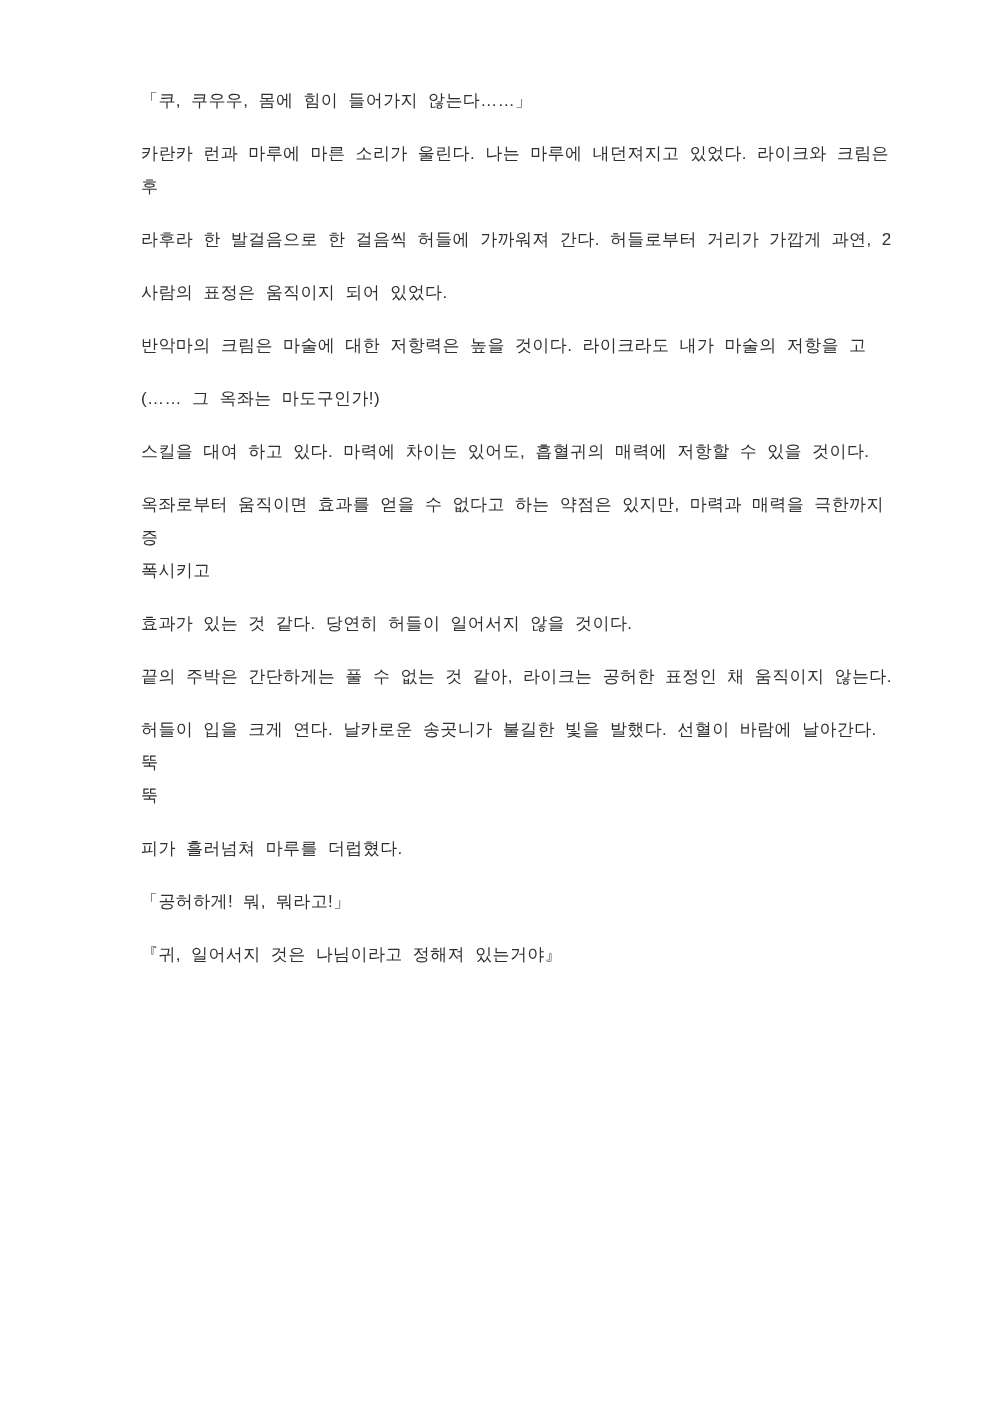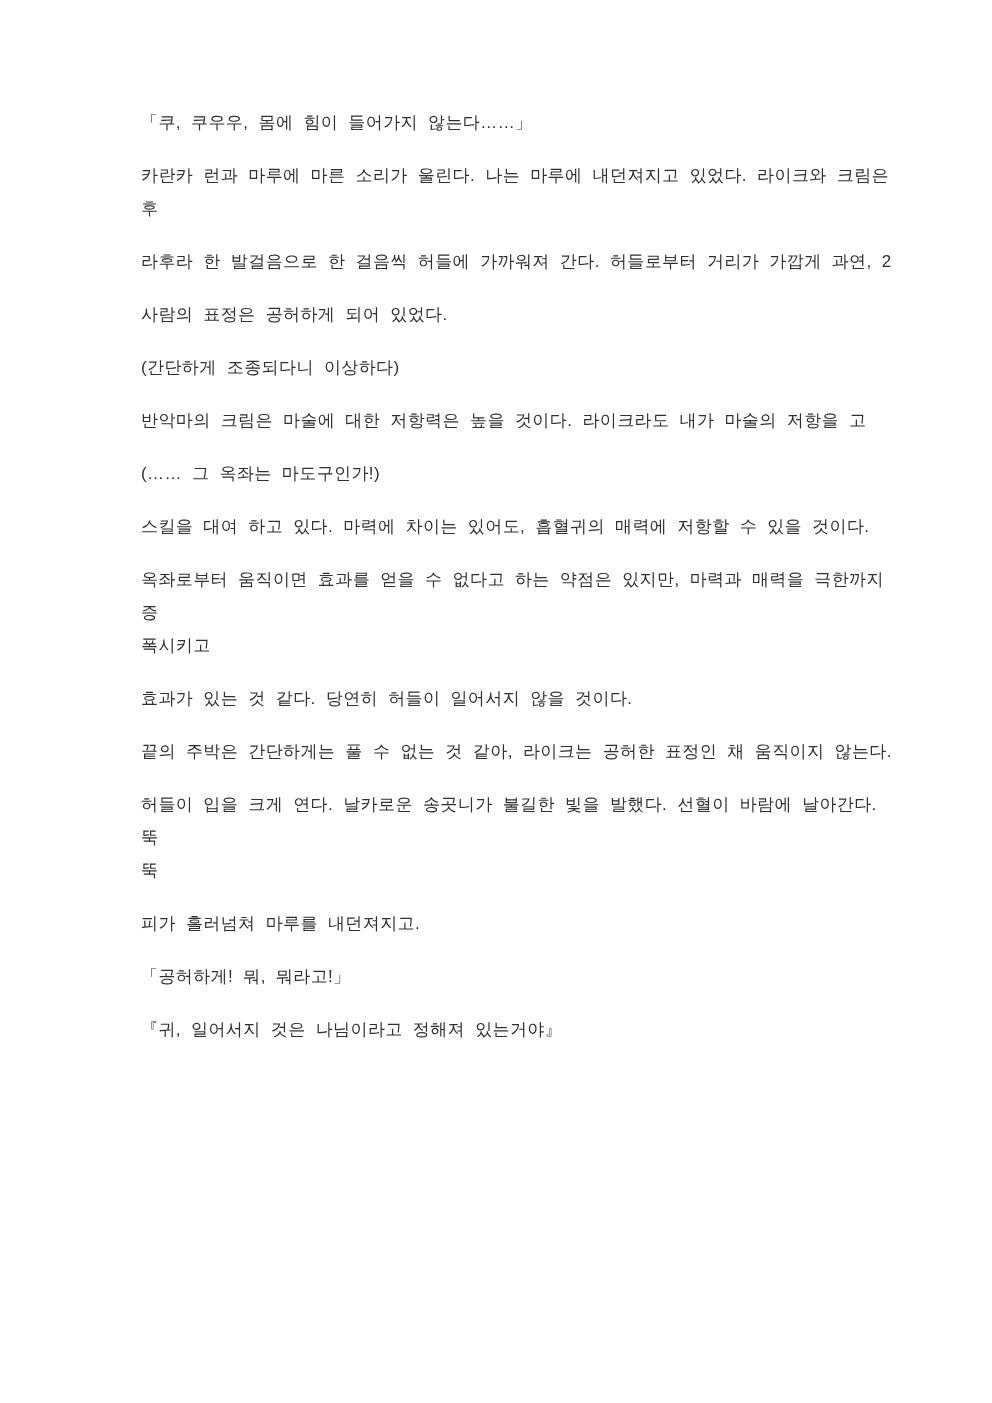--- a/index.html
+++ b/index.html
@@ -9,48 +9,47 @@
   }
   body {
     width: 992px;
     height: 1403px;
     overflow: hidden;
     font-family: "Liberation Sans", sans-serif;
   }
   .doc {
     box-sizing: border-box;
     width: 992px;
-    padding: 106px 100px 0 141px;
+    padding: 84px 100px 0 141px;
     color: #2f2f2f;
     font-size: 17px;
   }
   .doc p {
     margin: 0 0 20px 0;
     line-height: 33px;
     white-space: pre-line;      
     word-spacing: 5px;          
     letter-spacing: 0.4px;
     text-align: left;
   }
 </style>
 </head>
 <body>
 
 <div class="doc">
   <p>「쿠, 쿠우우, 몸에 힘이 들어가지 않는다……」</p>
   <p>카란카 런과 마루에 마른 소리가 울린다. 나는 마루에 내던져지고 있었다. 라이크와 크림은
 후</p>
   <p>라후라 한 발걸음으로 한 걸음씩 허들에 가까워져 간다. 허들로부터 거리가 가깝게 과연, 2</p>
-  <p>사람의 표정은 공허하게 되어 있었다.</p>
-  <p>(간단하게 조종되다니 이상하다)</p>
+  <p>사람의 표정은 움직이지 되어 있었다.</p>
   <p>반악마의 크림은 마술에 대한 저항력은 높을 것이다. 라이크라도 내가 마술의 저항을 고</p>
   <p>(…… 그 옥좌는 마도구인가!)</p>
   <p>스킬을 대여 하고 있다. 마력에 차이는 있어도, 흡혈귀의 매력에 저항할 수 있을 것이다.</p>
   <p>옥좌로부터 움직이면 효과를 얻을 수 없다고 하는 약점은 있지만, 마력과 매력을 극한까지 증
 폭시키고</p>
   <p>효과가 있는 것 같다. 당연히 허들이 일어서지 않을 것이다.</p>
   <p>끝의 주박은 간단하게는 풀 수 없는 것 같아, 라이크는 공허한 표정인 채 움직이지 않는다.</p>
   <p>허들이 입을 크게 연다. 날카로운 송곳니가 불길한 빛을 발했다. 선혈이 바람에 날아간다. 뚝
 뚝</p>
-  <p>피가 흘러넘쳐 마루를 내던져지고.</p>
+  <p>피가 흘러넘쳐 마루를 더럽혔다.</p>
   <p>「공허하게! 뭐, 뭐라고!」</p>
   <p>『귀, 일어서지 것은 나님이라고 정해져 있는거야』</p>
 </div>
 
 </body></html>

